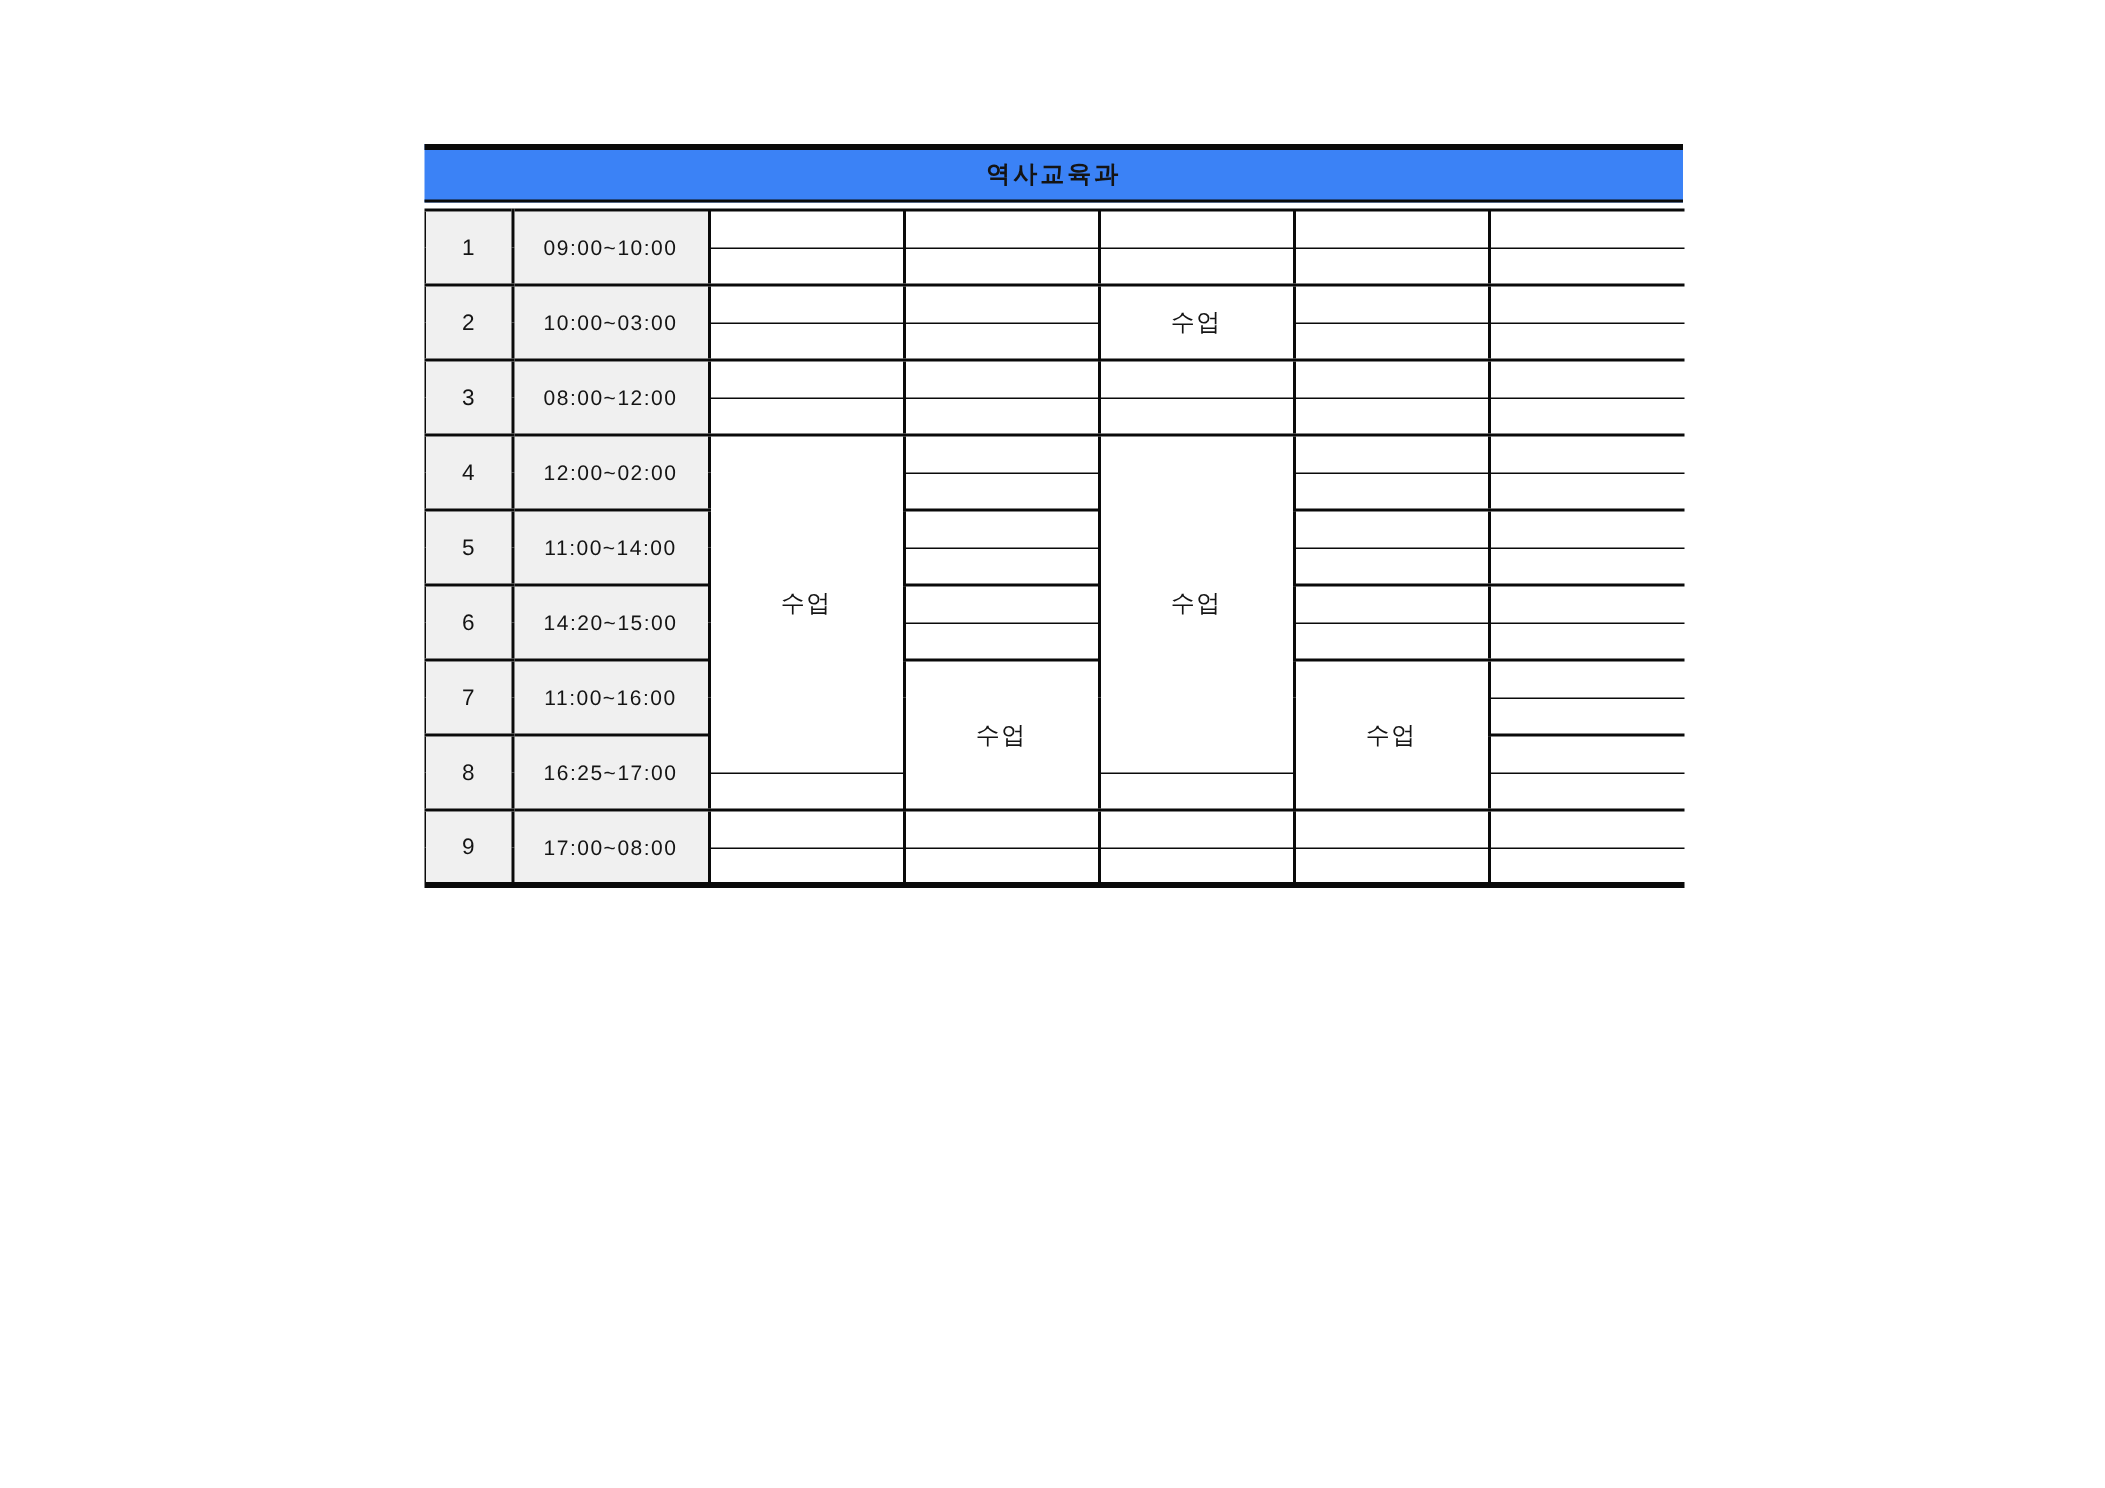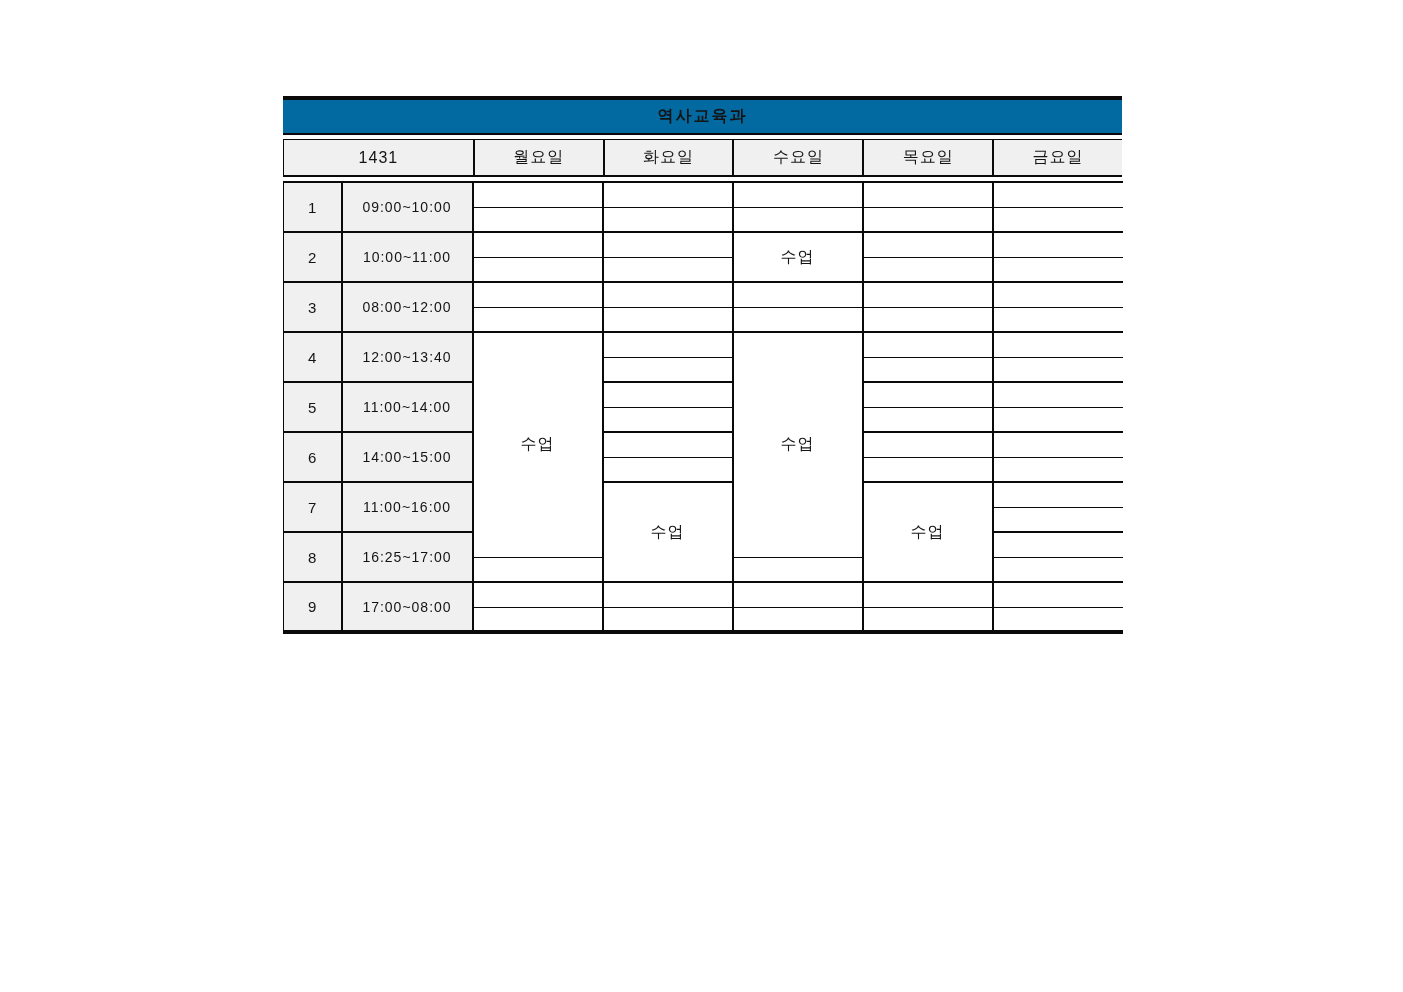--- a/index.html
+++ b/index.html
@@ -4,21 +4,21 @@
 <style>
   html,body{margin:0;padding:0;}
   body{
     width:1403px;height:992px;background:#ffffff;position:relative;
     font-family:"Liberation Sans","DejaVu Sans",sans-serif;color:#141414;
   }
   .timetable{position:absolute;left:283px;top:96px;width:839px;}
 
   
   .title-bar{
-    box-sizing:border-box;height:39px;background:#0369a1;
+    box-sizing:border-box;height:39px;background:#3b82f6;
     border-top:4px solid #0a0a0a;border-bottom:2px solid #0a0a0a;
     display:flex;align-items:center;justify-content:center;
   }
   .title-bar span{font-size:16px;font-weight:700;letter-spacing:2px;}
 
   
   .header-row{
     box-sizing:border-box;margin-top:4px;height:38px;background:#F0F0F0;
     border-top:1px solid #0a0a0a;border-bottom:2px solid #0a0a0a;border-left:1px solid #0a0a0a;
     display:flex;
@@ -48,28 +48,20 @@
 </style>
 </head>
 <body>
 
 <div class="timetable">
 
   <div class="title-bar">
     <span>역사교육과</span>
   </div>
 
-  <div class="header-row">
-    <div class="hcell code">1431</div>
-    <div class="hcell day">월요일</div>
-    <div class="hcell day">화요일</div>
-    <div class="hcell day">수요일</div>
-    <div class="hcell day">목요일</div>
-    <div class="hcell day">금요일</div>
-  </div>
 
   <table class="grid">
     <colgroup>
       <col style="width:58px">
         <col style="width:131px">
       <col style="width:130px">
         <col style="width:130px">
         <col style="width:130px">
       <col style="width:130px">
         <col style="width:130px">
@@ -88,21 +80,21 @@
       <tr>
         <td class="day b2"></td>
         <td class="day b2"></td>
         <td class="day b2"></td>
         <td class="day b2"></td>
         <td class="day b2"></td>
       </tr>
 
       <tr>
         <td class="num gray b2" rowspan="2">2</td>
-        <td class="time gray b2" rowspan="2">10:00~11:00</td>
+        <td class="time gray b2" rowspan="2">10:00~03:00</td>
         <td class="day b1"></td>
         <td class="day b1"></td>
         <td class="day b2 cls" rowspan="2">수업</td>
         <td class="day b1"></td>
         <td class="day b1"></td>
       </tr>
       <tr>
         <td class="day b2"></td>
         <td class="day b2"></td>
         <td class="day b2"></td>
@@ -121,21 +113,21 @@
       <tr>
         <td class="day b2"></td>
         <td class="day b2"></td>
         <td class="day b2"></td>
         <td class="day b2"></td>
         <td class="day b2"></td>
       </tr>
 
       <tr>
         <td class="num gray b2" rowspan="2">4</td>
-        <td class="time gray b2" rowspan="2">12:00~13:40</td>
+        <td class="time gray b2" rowspan="2">12:00~02:00</td>
         <td class="day b1 cls" rowspan="9">수업</td>
         <td class="day b1"></td>
         <td class="day b1 cls" rowspan="9">수업</td>
         <td class="day b1"></td>
         <td class="day b1"></td>
       </tr>
       <tr>
         <td class="day b2"></td>
         <td class="day b2"></td>
         <td class="day b2"></td>
@@ -149,21 +141,21 @@
         <td class="day b1"></td>
       </tr>
       <tr>
         <td class="day b2"></td>
         <td class="day b2"></td>
         <td class="day b2"></td>
       </tr>
 
       <tr>
         <td class="num gray b2" rowspan="2">6</td>
-        <td class="time gray b2" rowspan="2">14:00~15:00</td>
+        <td class="time gray b2" rowspan="2">14:20~15:00</td>
         <td class="day b1"></td>
         <td class="day b1"></td>
         <td class="day b1"></td>
       </tr>
       <tr>
         <td class="day b2"></td>
         <td class="day b2"></td>
         <td class="day b2"></td>
       </tr>
 

